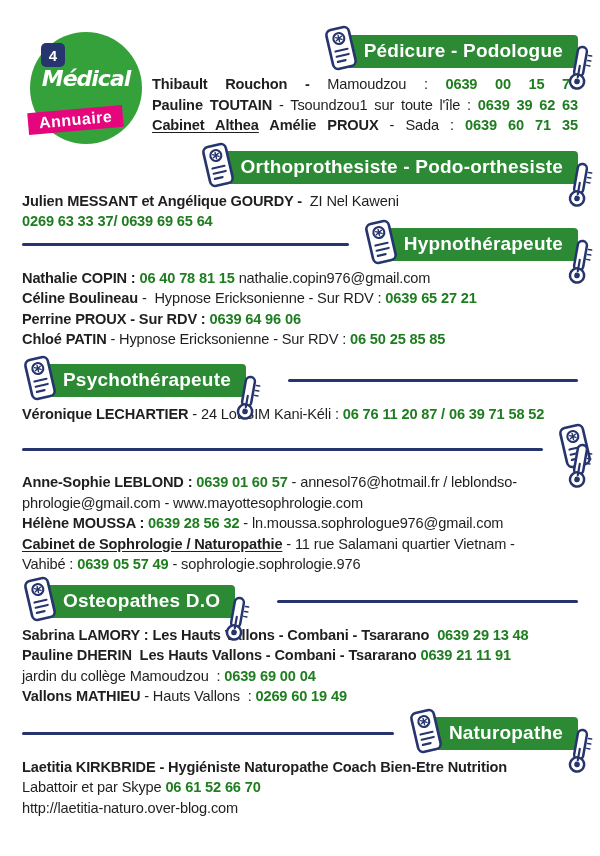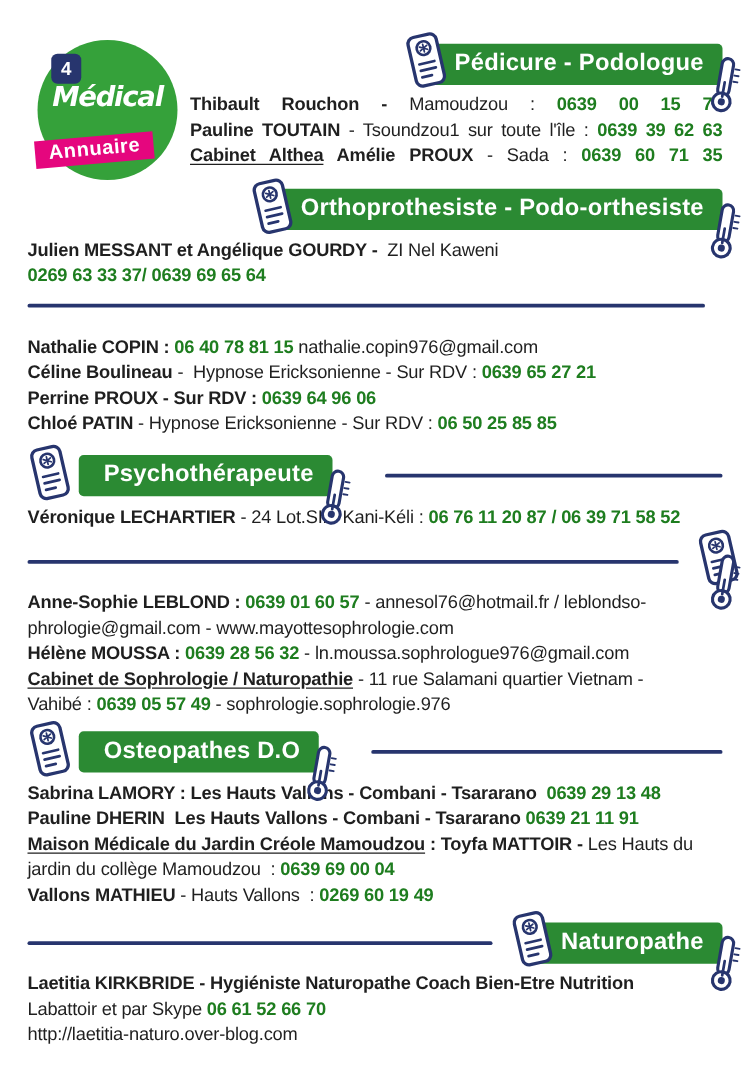--- a/index.html
+++ b/index.html
@@ -43,21 +43,21 @@
   
   #sections{width:100%;}
   .section{width:100%;}
   .header-row{
     display:flex;align-items:center;height:38px;position:relative;
   }
   .rule{flex:1;height:3px;background:var(--navy);border-radius:2px;}
   .rule.hidden{background:transparent;}
   .badge-right .rule{order:0;margin-right:14px;}
   .badge-right .badge-wrap{order:1;justify-content:space-between;}
-  .badge-left  .badge-wrap{order:0;gap:20px;}
+  .badge-left  .badge-wrap{order:0;}
   .badge-left  .rule{order:1;margin-left:42px;}
   .badge-wrap{position:relative;display:flex;align-items:center;}
   .badge{
     position:relative;z-index:1;
     background:var(--badge-green);color:#fff;border-radius:4px;
     font-weight:bold;font-size:19px;letter-spacing:.2px;
     padding:5px 15px 6px 20px;white-space:nowrap;
   }
   .pad-icon{width:36px;height:46px;transform:rotate(-13deg);margin-right:-15px;
     position:relative;top:-3px;z-index:2;flex:none;}
@@ -149,20 +149,38 @@
     </div>
     <div class="entries">
           <p class="entry"><span class="b ">Julien MESSANT et Angélique GOURDY - </span><span class=""> ZI Nel Kaweni</span></p>
           <p class="entry"><span class="b g ">0269 63 33 37/ 0639 69 65 64</span></p>
         </div>
   </section>
 
   <section class="section badge-right">
     <div class="header-row">
       <div class="rule"></div>
+      <div class="badge-wrap">
+        <svg class="pad-icon" viewBox="0 0 40 52" fill="none" xmlns="http://www.w3.org/2000/svg">
+          <rect x="7" y="3.5" width="26" height="45" rx="6" fill="#ffffff" stroke="#27356e" stroke-width="3"></rect>
+          <circle cx="20" cy="15" r="6.2" fill="#ffffff" stroke="#27356e" stroke-width="2.4"></circle>
+          <path d="M20 11.5v7 M16.7 13.2l6.6 3.6 M23.3 13.2l-6.6 3.6" stroke="#27356e" stroke-width="1.6" stroke-linecap="round"></path>
+          <path d="M13 28.5h14 M13 34.5h14 M13 40.5h9" stroke="#27356e" stroke-width="2.4" stroke-linecap="round"></path>
+        </svg>
+        <div class="badge">
+          <span class="badge-label">Hypnothérapeute</span>
+        </div>
+        <svg class="thermo-icon" viewBox="0 0 30 56" fill="none" xmlns="http://www.w3.org/2000/svg">
+          <rect x="9.5" y="3" width="11" height="36" rx="5.5" fill="#ffffff" stroke="#27356e" stroke-width="3"></rect>
+          <circle cx="15" cy="45" r="8.5" fill="#ffffff" stroke="#27356e" stroke-width="3"></circle>
+          <circle cx="15" cy="45" r="3.4" fill="#27356e"></circle>
+          <path d="M15 40v-14" stroke="#27356e" stroke-width="2.6" stroke-linecap="round"></path>
+          <path d="M23 12h4 M23 18h4 M23 24h4" stroke="#27356e" stroke-width="1.8" stroke-linecap="round"></path>
+        </svg>
+      </div>
     </div>
     <div class="entries">
           <p class="entry"><span class="b ">Nathalie COPIN : </span><span class="b g ">06 40 78 81 15 </span><span class="">nathalie.copin976@gmail.com</span></p>
           <p class="entry"><span class="b ">Céline Boulineau</span><span class=""> -  Hypnose Ericksonienne - Sur RDV : </span><span class="b g ">0639 65 27 21</span></p>
           <p class="entry"><span class="b ">Perrine PROUX - Sur RDV : </span><span class="b g ">0639 64 96 06</span></p>
           <p class="entry"><span class="b ">Chloé PATIN</span><span class=""> - Hypnose Ericksonienne - Sur RDV : </span><span class="b g ">06 50 25 85 85</span></p>
         </div>
   </section>
 
   <section class="section badge-left">
@@ -238,21 +256,20 @@
           <circle cx="15" cy="45" r="8.5" fill="#ffffff" stroke="#27356e" stroke-width="3"></circle>
           <circle cx="15" cy="45" r="3.4" fill="#27356e"></circle>
           <path d="M15 40v-14" stroke="#27356e" stroke-width="2.6" stroke-linecap="round"></path>
           <path d="M23 12h4 M23 18h4 M23 24h4" stroke="#27356e" stroke-width="1.8" stroke-linecap="round"></path>
         </svg>
       </div>
     </div>
     <div class="entries">
           <p class="entry"><span class="b ">Sabrina LAMORY : Les Hauts Vallons - Combani - Tsararano </span><span class="b g "> 0639 29 13 48</span></p>
           <p class="entry"><span class="b ">Pauline DHERIN  Les Hauts Vallons - Combani - Tsararano </span><span class="b g ">0639 21 11 91</span></p>
-          <p class="entry"><span class="b u">Maison Médicale du Jardin Créole Mamoudzou</span><span class="b "> : </span><span class="b ">Toyfa MATTOIR - </span><span class="">Les Hauts du</span></p>
           <p class="entry"><span class="">jardin du collège Mamoudzou  : </span><span class="b g ">0639 69 00 04</span></p>
           <p class="entry"><span class="b ">Vallons MATHIEU</span><span class=""> - Hauts Vallons  : </span><span class="b g ">0269 60 19 49</span></p>
         </div>
   </section>
 
   <section class="section badge-right">
     <div class="header-row">
       <div class="rule"></div>
       <div class="badge-wrap">
         <svg class="pad-icon" viewBox="0 0 40 52" fill="none" xmlns="http://www.w3.org/2000/svg">

